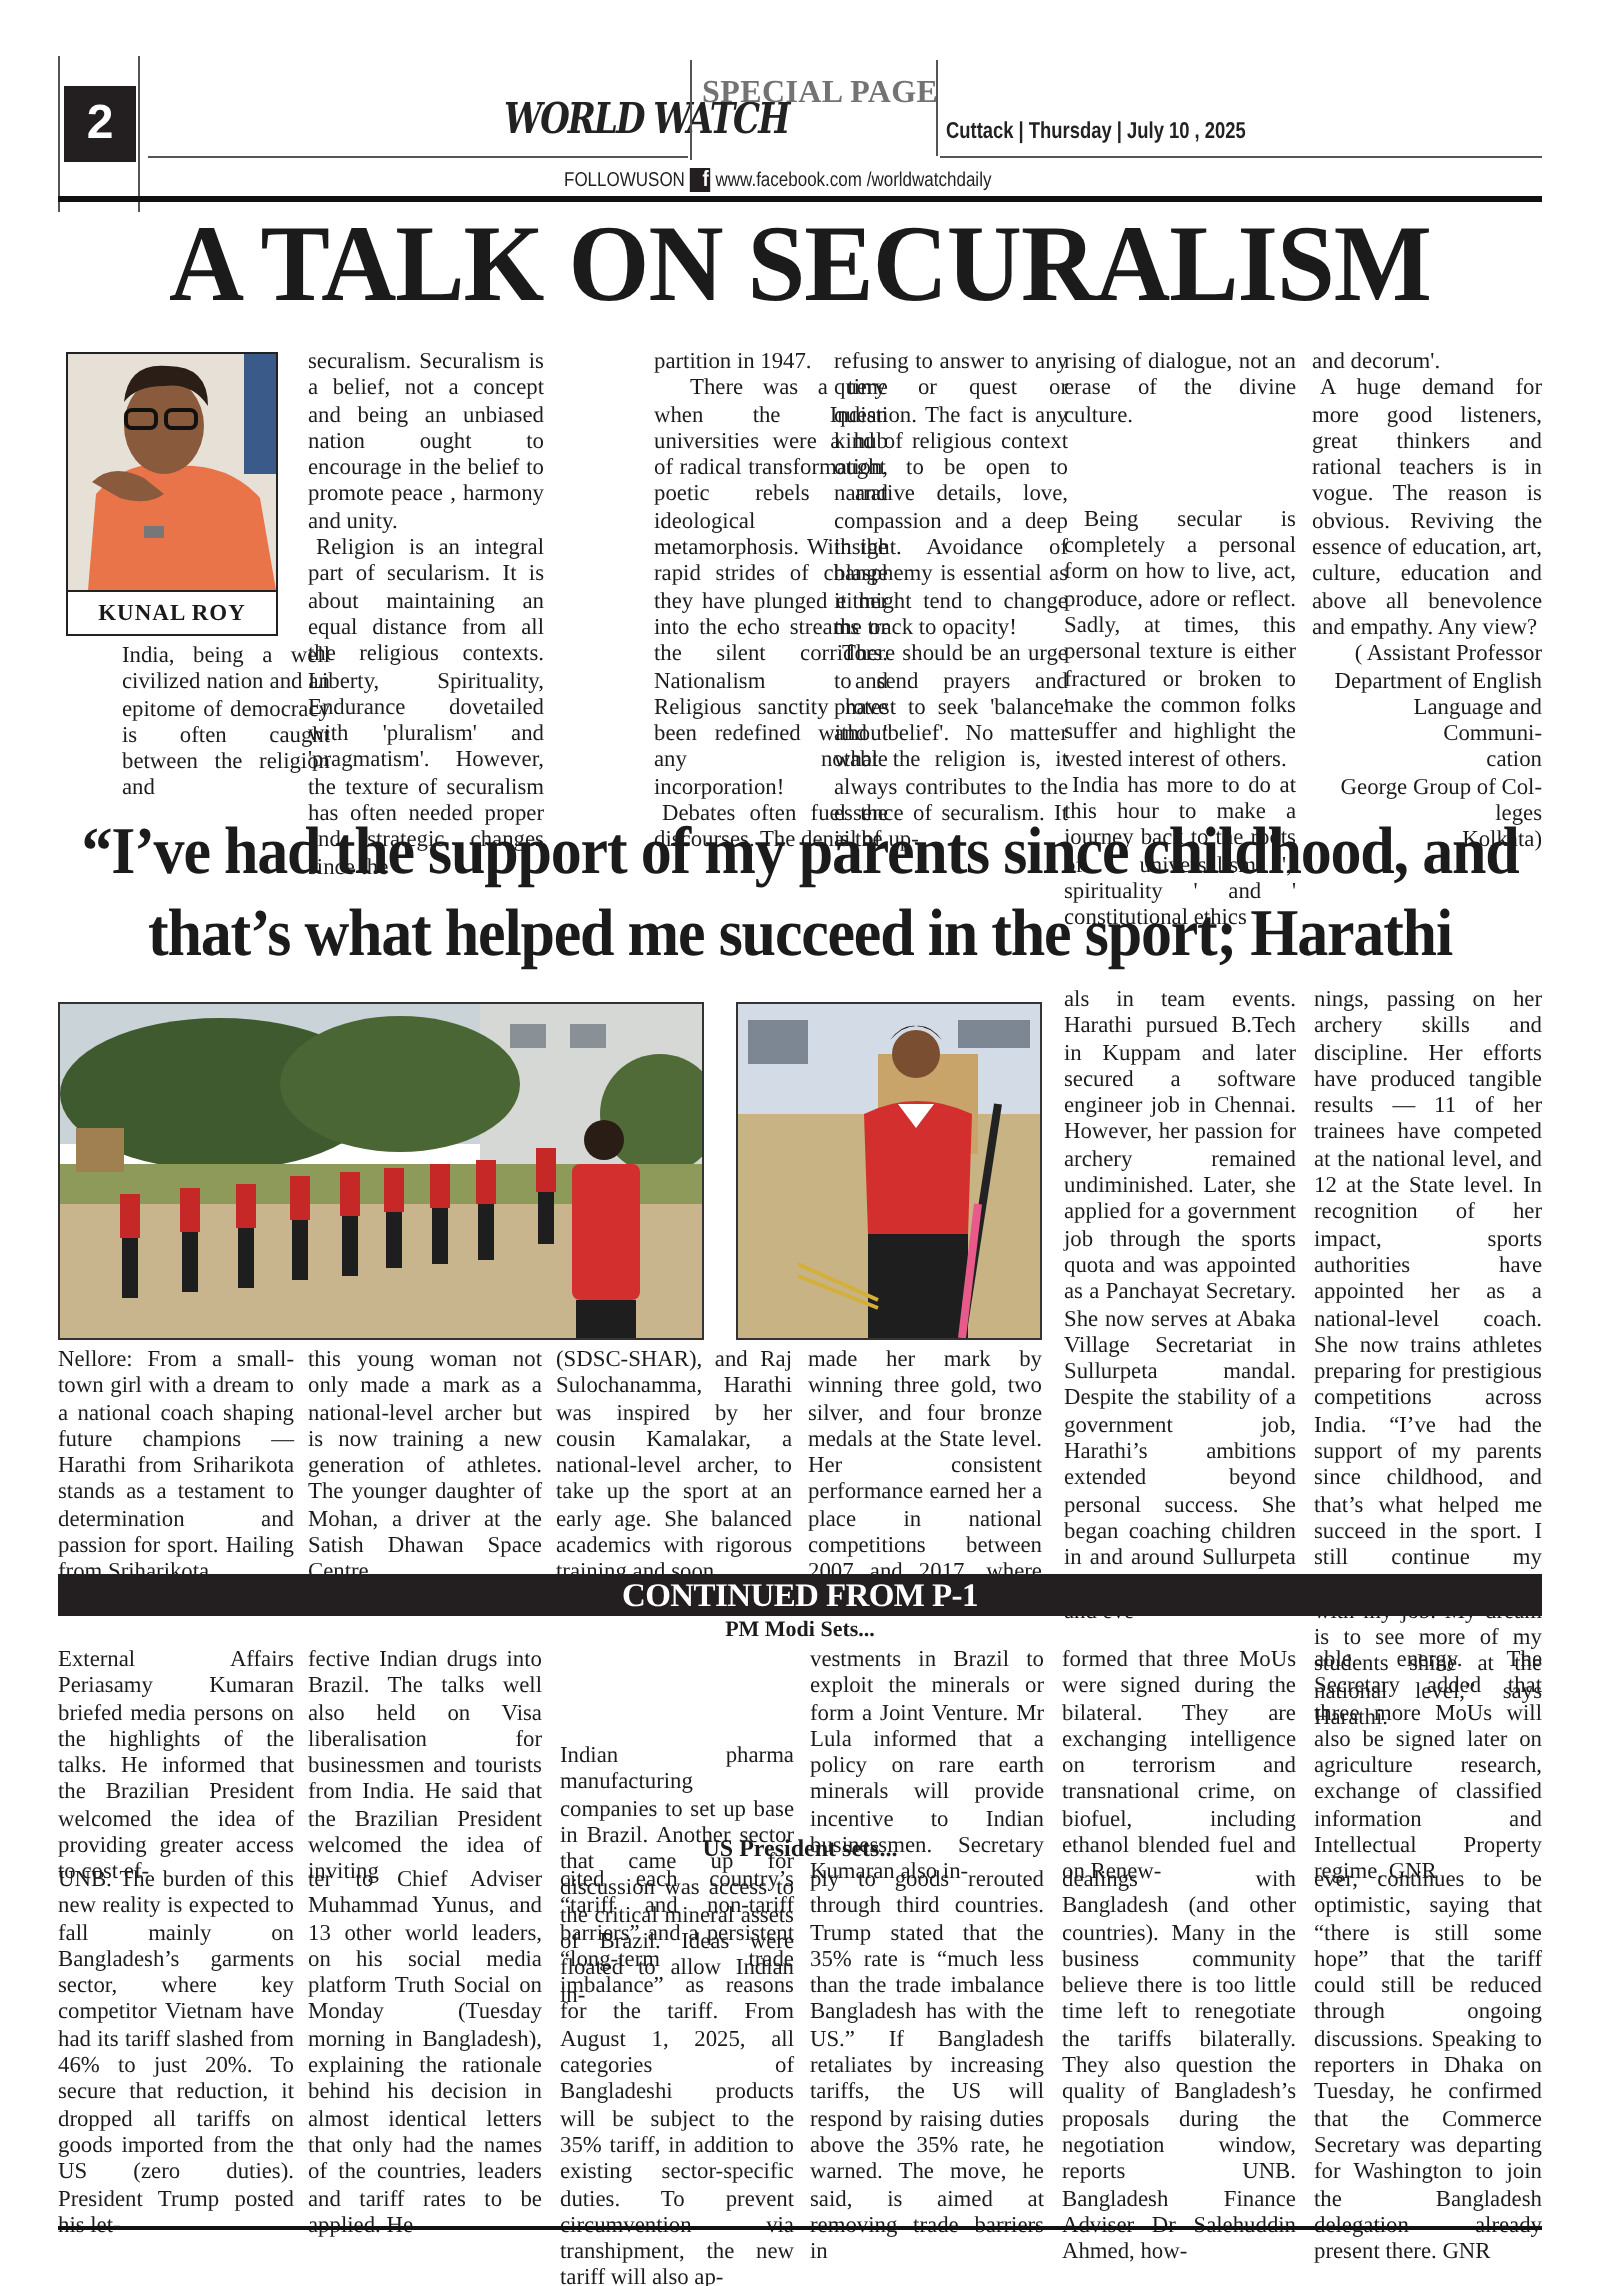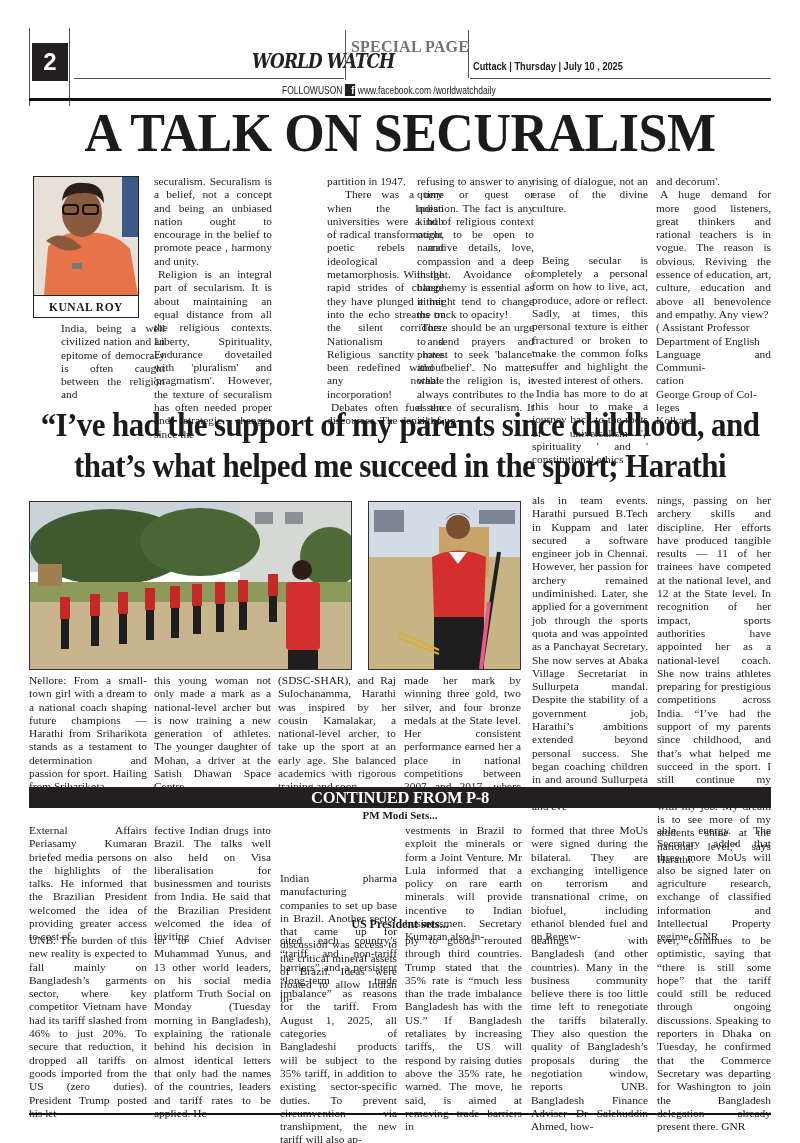--- a/index.html
+++ b/index.html
@@ -15,21 +15,21 @@
   .follow { position: absolute; left: 282px; top: 84px; font-family: "Liberation Sans", sans-serif; font-size: 10px; color: #222; display: flex; align-items: center; gap: 3px; white-space: nowrap; transform: scaleX(0.85); transform-origin: left; }
   .fb { display: inline-block; width: 12px; height: 12px; background: #231f20; color: #fff; font-weight: bold; font-size: 11px; line-height: 13px; text-align: right; padding-right: 1px; box-sizing: border-box; }
   .thick-rule { position: absolute; left: 29px; width: 742px; height: 3px; background: #111; }
 
   .headline1 { position: absolute; left: 29px; top: 104px; width: 742px; text-align: center; font-family: "Liberation Serif", serif; font-weight: bold; font-size: 52px; line-height: 58px; letter-spacing: -0.5px; transform: scaleY(1.05); color: #1b1b1b; white-space: nowrap; }
 
   
   .col { position: absolute; font-family: "Liberation Serif", serif; font-size: 11.4px; line-height: 13.3px; text-align: justify; color: #1c1c1c; hyphens: manual; }
   .col p { margin: 0; text-indent: 4px; }
   .col p.noind { text-indent: 0; }
-  .right { }
+  .right { text-align: right; }
 
   .photo-kunal { position: absolute; left: 33px; top: 176px; width: 104px; height: 140px; border: 1px solid #222; background: #fff; overflow: hidden; }
   .photo-kunal .img { position: absolute; left: 0; top: 0; width: 104px; height: 118px; background: linear-gradient(180deg, #e9e4dc 0%, #e6ddd2 40%, #d9cfc2 100%); overflow: hidden; }
   .photo-kunal .caption { position: absolute; left: 0; top: 118px; width: 104px; height: 22px; border-top: 1px solid #222; text-align: center; font-family: "Liberation Serif", serif; font-weight: bold; font-size: 11.5px; line-height: 22px; letter-spacing: 0.5px; }
 
   .headline2 { position: absolute; left: 29px; top: 408px; width: 742px; text-align: center; font-family: "Liberation Serif", serif; font-weight: bold; font-size: 31px; line-height: 38px; letter-spacing: -0.6px; color: #1b1b1b; transform: scaleY(1.08); }
 
   .photo { position: absolute; border: 1px solid #333; overflow: hidden; }
 
   .banner { position: absolute; left: 29px; top: 787px; width: 742px; height: 21px; background: #231f20; color: #fff; text-align: center; font-family: "Liberation Serif", serif; font-weight: bold; font-size: 16.5px; line-height: 21px; letter-spacing: -0.3px; }
@@ -184,21 +184,21 @@
 <div class="col" style="left:404px; top:674px; width:117px;">
   <p class="noind">made her mark by winning three gold, two silver, and four bronze medals at the State level. Her consistent performance earned her a place in national competitions between 2007 and 2017, where she won med-</p>
 </div>
 <div class="col" style="left:532px; top:494px; width:116px;">
   <p class="noind">als in team events. Harathi pursued B.Tech in Kuppam and later secured a software engineer job in Chennai. However, her passion for archery remained undiminished. Later, she applied for a government job through the sports quota and was appointed as a Panchayat Secretary. She now serves at Abaka Village Secretariat in Sullurpeta mandal. Despite the stability of a government job, Harathi’s ambitions extended beyond personal success. She began coaching children in and around Sullurpeta during early morning and eve-</p>
 </div>
 <div class="col" style="left:657px; top:494px; width:114px;">
   <p class="noind">nings, passing on her archery skills and discipline. Her efforts have produced tangible results — 11 of her trainees have competed at the national level, and 12 at the State level. In recognition of her impact, sports authorities have appointed her as a national-level coach. She now trains athletes preparing for prestigious competitions across India. “I’ve had the support of my parents since childhood, and that’s what helped me succeed in the sport. I still continue my practice and balance it with my job. My dream is to see more of my students shine at the national level,” says Harathi.</p>
 </div>
 
-<div class="banner">CONTINUED FROM P-8</div>
+<div class="banner">CONTINUED FROM P-1</div>
 <div class="subhead" style="left:29px; top:809px; width:742px; font-size:11px;">PM Modi Sets...</div>
 
 <div class="col" style="left:29px; top:824px; width:118px;">
   <p class="noind">External Affairs Periasamy Kumaran briefed media persons on the highlights of the talks. He informed that the Brazilian President welcomed the idea of providing greater access to cost ef-</p>
 </div>
 <div class="col" style="left:154px; top:824px; width:117px;">
   <p class="noind">fective Indian drugs into Brazil. The talks well also held on Visa liberalisation for businessmen and tourists from India. He said that the Brazilian President welcomed the idea of inviting</p>
 </div>
 <div class="col" style="left:280px; top:824px; width:117px;margin-top:48px;">
   <p class="noind">Indian pharma manufacturing companies to set up base in Brazil. Another sector that came up for discussion was access to the critical mineral assets of Brazil. Ideas were floated to allow Indian in-</p>

